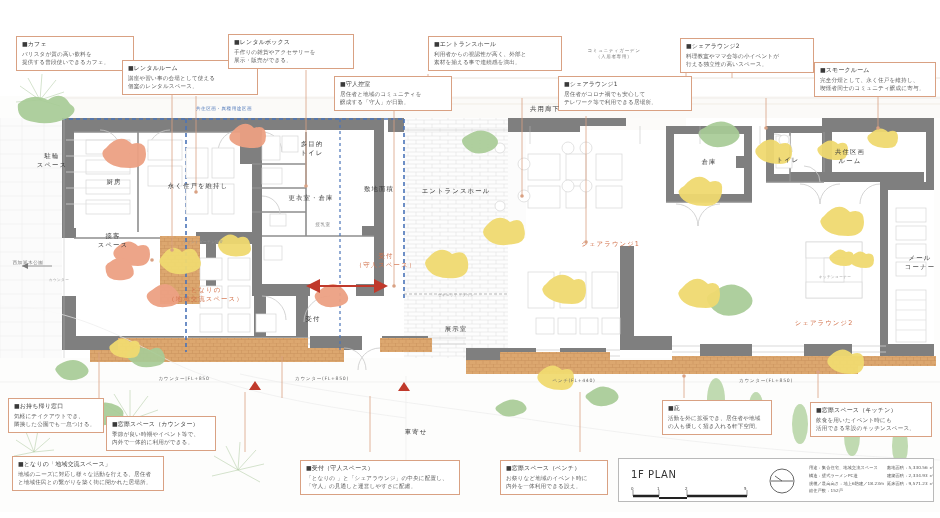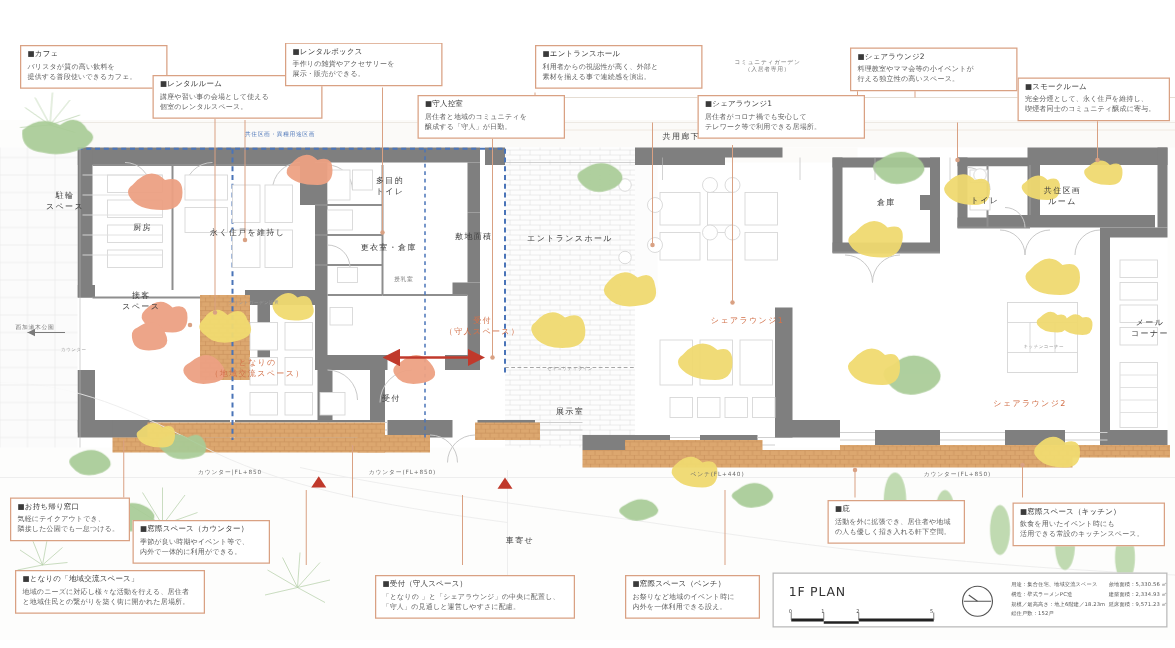--- a/index.html
+++ b/index.html
@@ -564,21 +564,21 @@
   <div class="plabel" style="left:298px; top:315px; width:30px;">受付</div>
   <div class="plabel accent" style="left:350px; top:252px; width:72px;">受付
 （守人スペース）</div>
   <div class="plabel accent" style="left:152px; top:286px; width:108px;">となりの
 （地域交流スペース）</div>
   <div class="plabel" style="left:404px; top:187px; width:104px;">エントランスホール</div>
   <div class="plabel" style="left:404px; top:325px; width:104px;">展示室</div>
   <div class="plabel" style="left:517px; top:105px; width:56px;">共用廊下</div>
   <div class="plabel small" style="left:556px; top:48px; width:116px;">コミュニティガーデン
 （入居者専用）</div>
-  <div class="plabel accent" style="left:556px; top:252px; width:84px;">シェアラウンジ1</div>
+  <div class="plabel accent" style="left:556px; top:240px; width:84px;text-align:right;">シェアラウンジ1</div>
   <div class="plabel accent" style="left:784px; top:303px; width:80px;margin-top:16px;">シェアラウンジ2</div>
   <div class="plabel" style="left:694px; top:158px; width:30px;">倉庫</div>
   <div class="plabel" style="left:770px; top:156px; width:36px;">トイレ</div>
   <div class="plabel" style="left:824px; top:148px; width:52px;">共住区画
 ルーム</div>
   <div class="plabel" style="left:898px; top:254px; width:44px;">メール
 コーナー</div>
   <div class="plabel" style="left:398px; top:428px; width:36px;">車寄せ</div>
   <div class="plabel small" style="left:2px;   top:260px; width:52px;">西加瀬木公園</div>
   <div class="plabel tiny" style="left:416px; top:293px; width:80px;">セキュリティライン</div>

